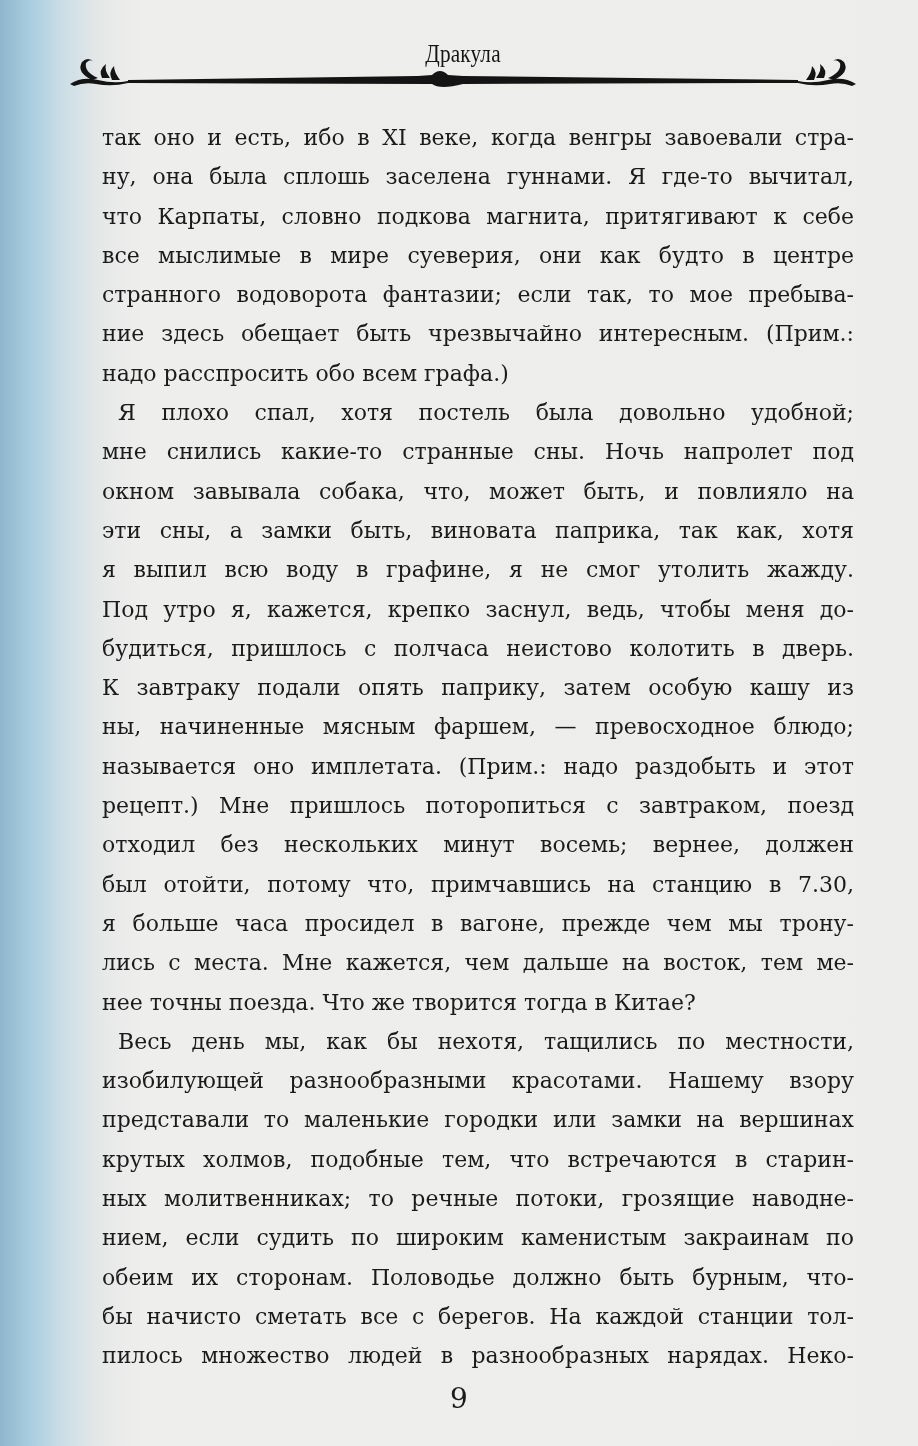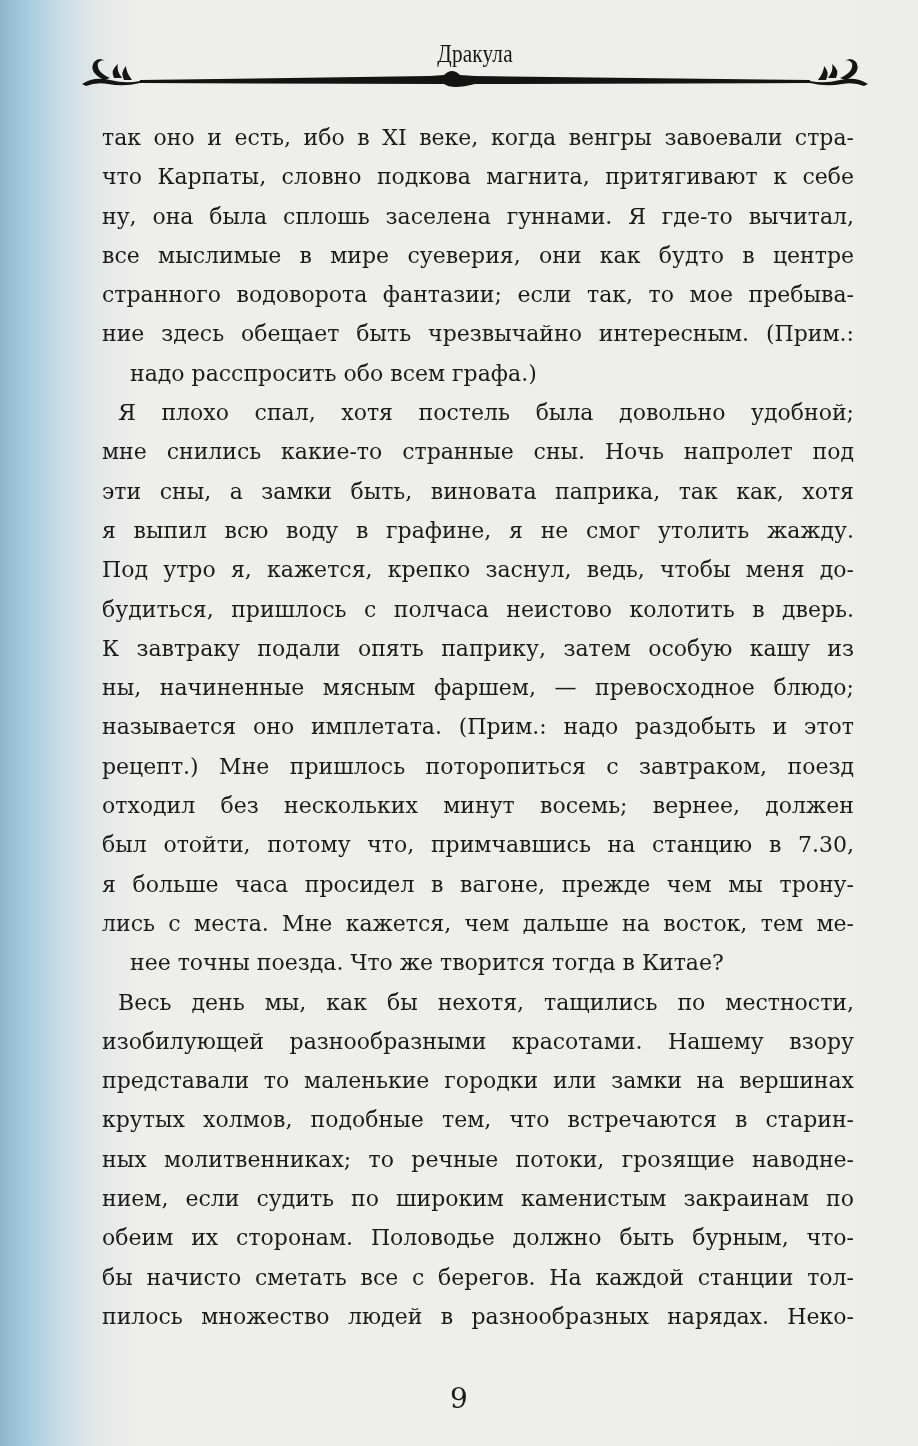--- a/index.html
+++ b/index.html
@@ -7,36 +7,36 @@
     width: 918px; height: 1446px; overflow: hidden; position: relative;
     background: #ececea;
     font-family: "DejaVu Serif", serif;
   }
   .page {
     position: absolute; inset: 0;
     background:
       linear-gradient(to right, #8fb6cc 0px, #a9cde0 30px, #c9dde6 60px, #e6e8e8 100px, #eeeeec 140px, #ededeb 100%);
   }
   .header {
-    position: absolute; left: 80px; top: 40px; width: 790px; height: 50px;
+    position: absolute; left: 68px; top: 40px; width: 790px; height: 50px;
   }
   .running-title {
     position: absolute; left: 0; right: 0; top: 0; text-align: center;
     font-family: "Liberation Serif", serif;
     font-size: 25px; color: #151515; letter-spacing: 0.2px;
     transform: scaleX(0.85);
   }
   .ornament { position: absolute; left: 0; top: 14px; width: 790px; height: 36px; }
   .body-text {
     position: absolute; left: 102px; top: 118px; width: 752px;
     font-family: "DejaVu Serif", serif;
     font-size: 22px; line-height: 39.3px; color: #1b1b1b;
   }
   .line { display: block; white-space: nowrap; text-align: justify; text-align-last: justify; height: 39.3px; }
-  .line.last { text-align-last: left; margin-left: 28px; }
+  .line.last { text-align-last: left; }
   .line.indent { padding-left: 16px; }
   .line span.it { }
   .page-number {
     position: absolute; left: 0; right: 0; top: 1382px; text-align: center;
     font-family: "DejaVu Serif", serif; font-size: 28px; color: #1b1b1b;
   }
 </style>
 </head>
 <body>
 
@@ -55,28 +55,29 @@
 
       <path d="M788 30 Q776 22 760 26 Q744 30 730 27 L730 29 Q746 33 762 30 Q774 28 784 32 Z" fill="#141414"></path>
       <path d="M766 26 Q782 18 776 8 Q770 2 764 8 Q768 4 772 9 Q774 18 760 24 Z" fill="#141414"></path>
       <path d="M756 24 Q760 16 752 10 Q754 16 748 24 Z" fill="#141414"></path>
       <path d="M746 26 Q750 18 744 12 Q744 18 738 26 Z" fill="#141414"></path>
     </svg>
   </div>
 
   <div class="body-text">
     <span class="line">так оно и есть, ибо в XI веке, когда венгры завоевали стра-</span>
+    <span class="line">ну, она была сплошь заселена гуннами. Я где-то вычитал,</span>
     <span class="line">что Карпаты, словно подкова магнита, притягивают к себе</span>
-    <span class="line">ну, она была сплошь заселена гуннами. Я где-то вычитал,</span>
     <span class="line">все мыслимые в мире суеверия, они как будто в центре</span>
     <span class="line">странного водоворота фантазии; если так, то мое пребыва-</span>
     <span class="line"><span>ние здесь обещает быть чрезвычайно интересным. (</span><span class="it">Прим.:</span></span>
     <span class="line last">надо расспросить обо всем графа.)</span>
     <span class="line indent">Я плохо спал, хотя постель была довольно удобной;</span>
     <span class="line">мне снились какие-то странные сны. Ночь напролет под</span>
+    <span class="line">окном завывала собака, что, может быть, и повлияло на</span>
     <span class="line">эти сны, а замки быть, виновата паприка, так как, хотя</span>
     <span class="line">я выпил всю воду в графине, я не смог утолить жажду.</span>
     <span class="line">Под утро я, кажется, крепко заснул, ведь, чтобы меня до-</span>
     <span class="line">будиться, пришлось с полчаса неистово колотить в дверь.</span>
     <span class="line">К завтраку подали опять паприку, затем особую кашу из</span>
     <span class="line">ны, начиненные мясным фаршем, — превосходное блюдо;</span>
     <span class="line">называется оно имплетата. (Прим.: надо раздобыть и этот</span>
     <span class="line">рецепт.) Мне пришлось поторопиться с завтраком, поезд</span>
     <span class="line">отходил без нескольких минут восемь; вернее, должен</span>
     <span class="line">был отойти, потому что, примчавшись на станцию в 7.30,</span>

